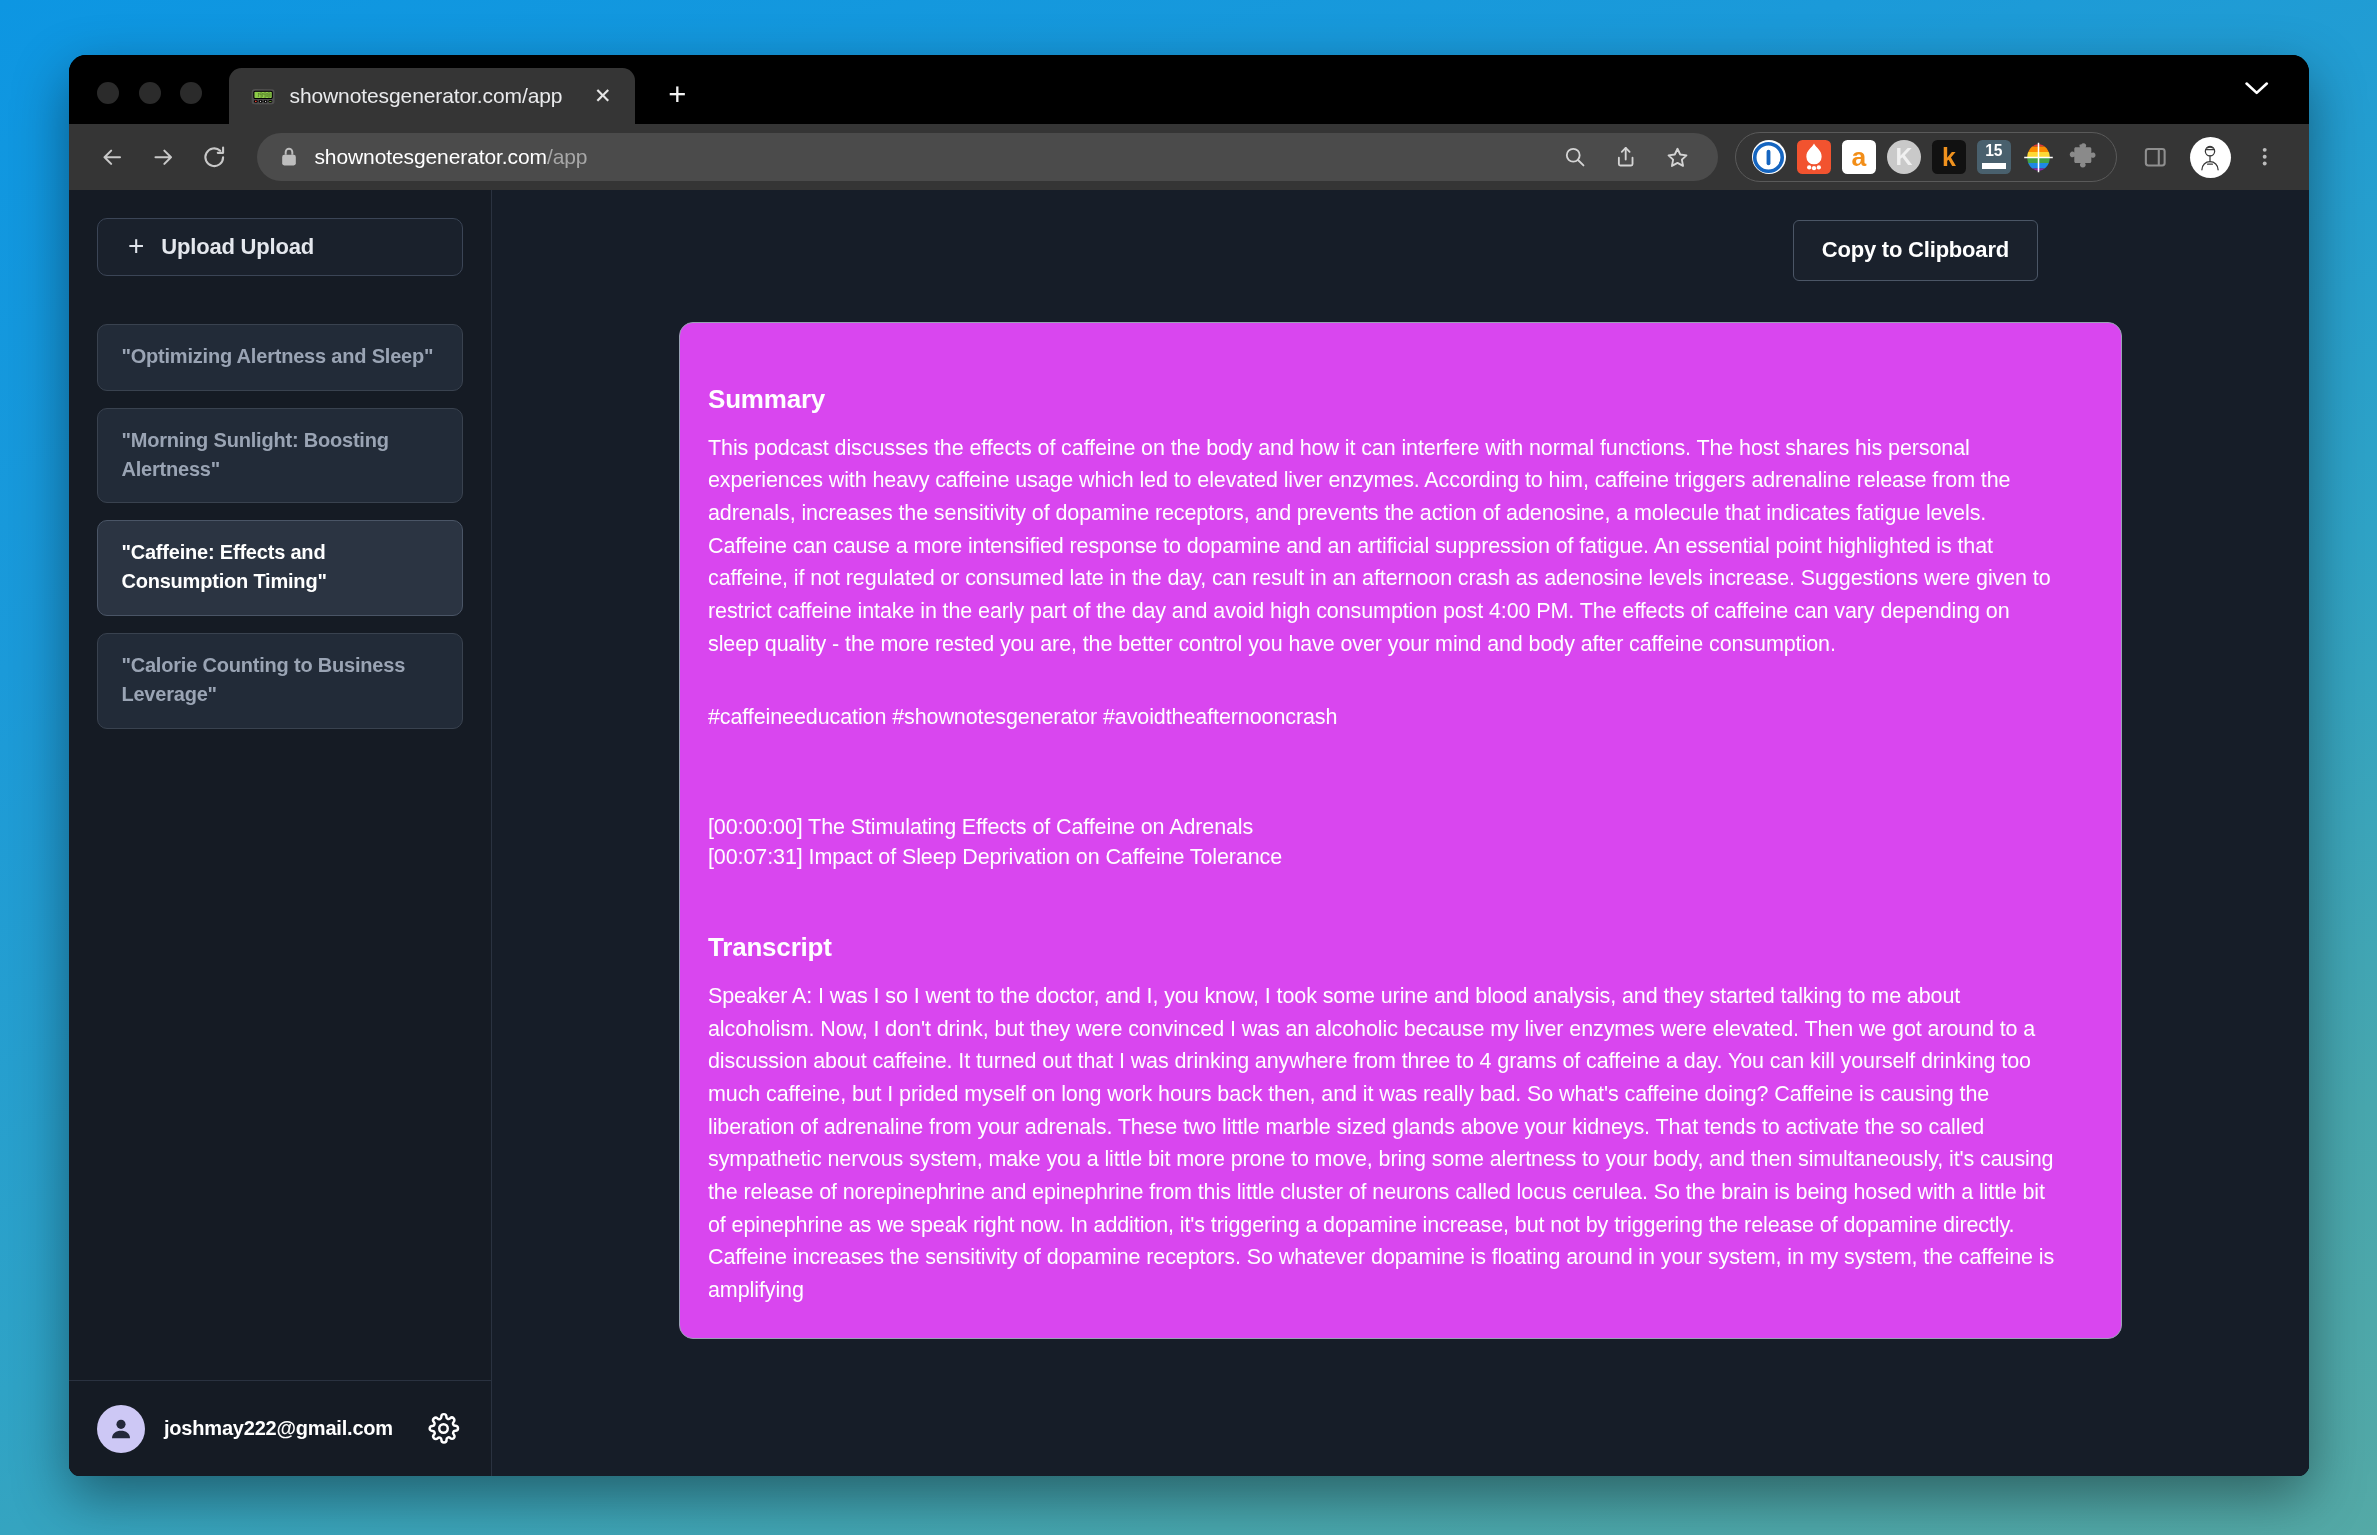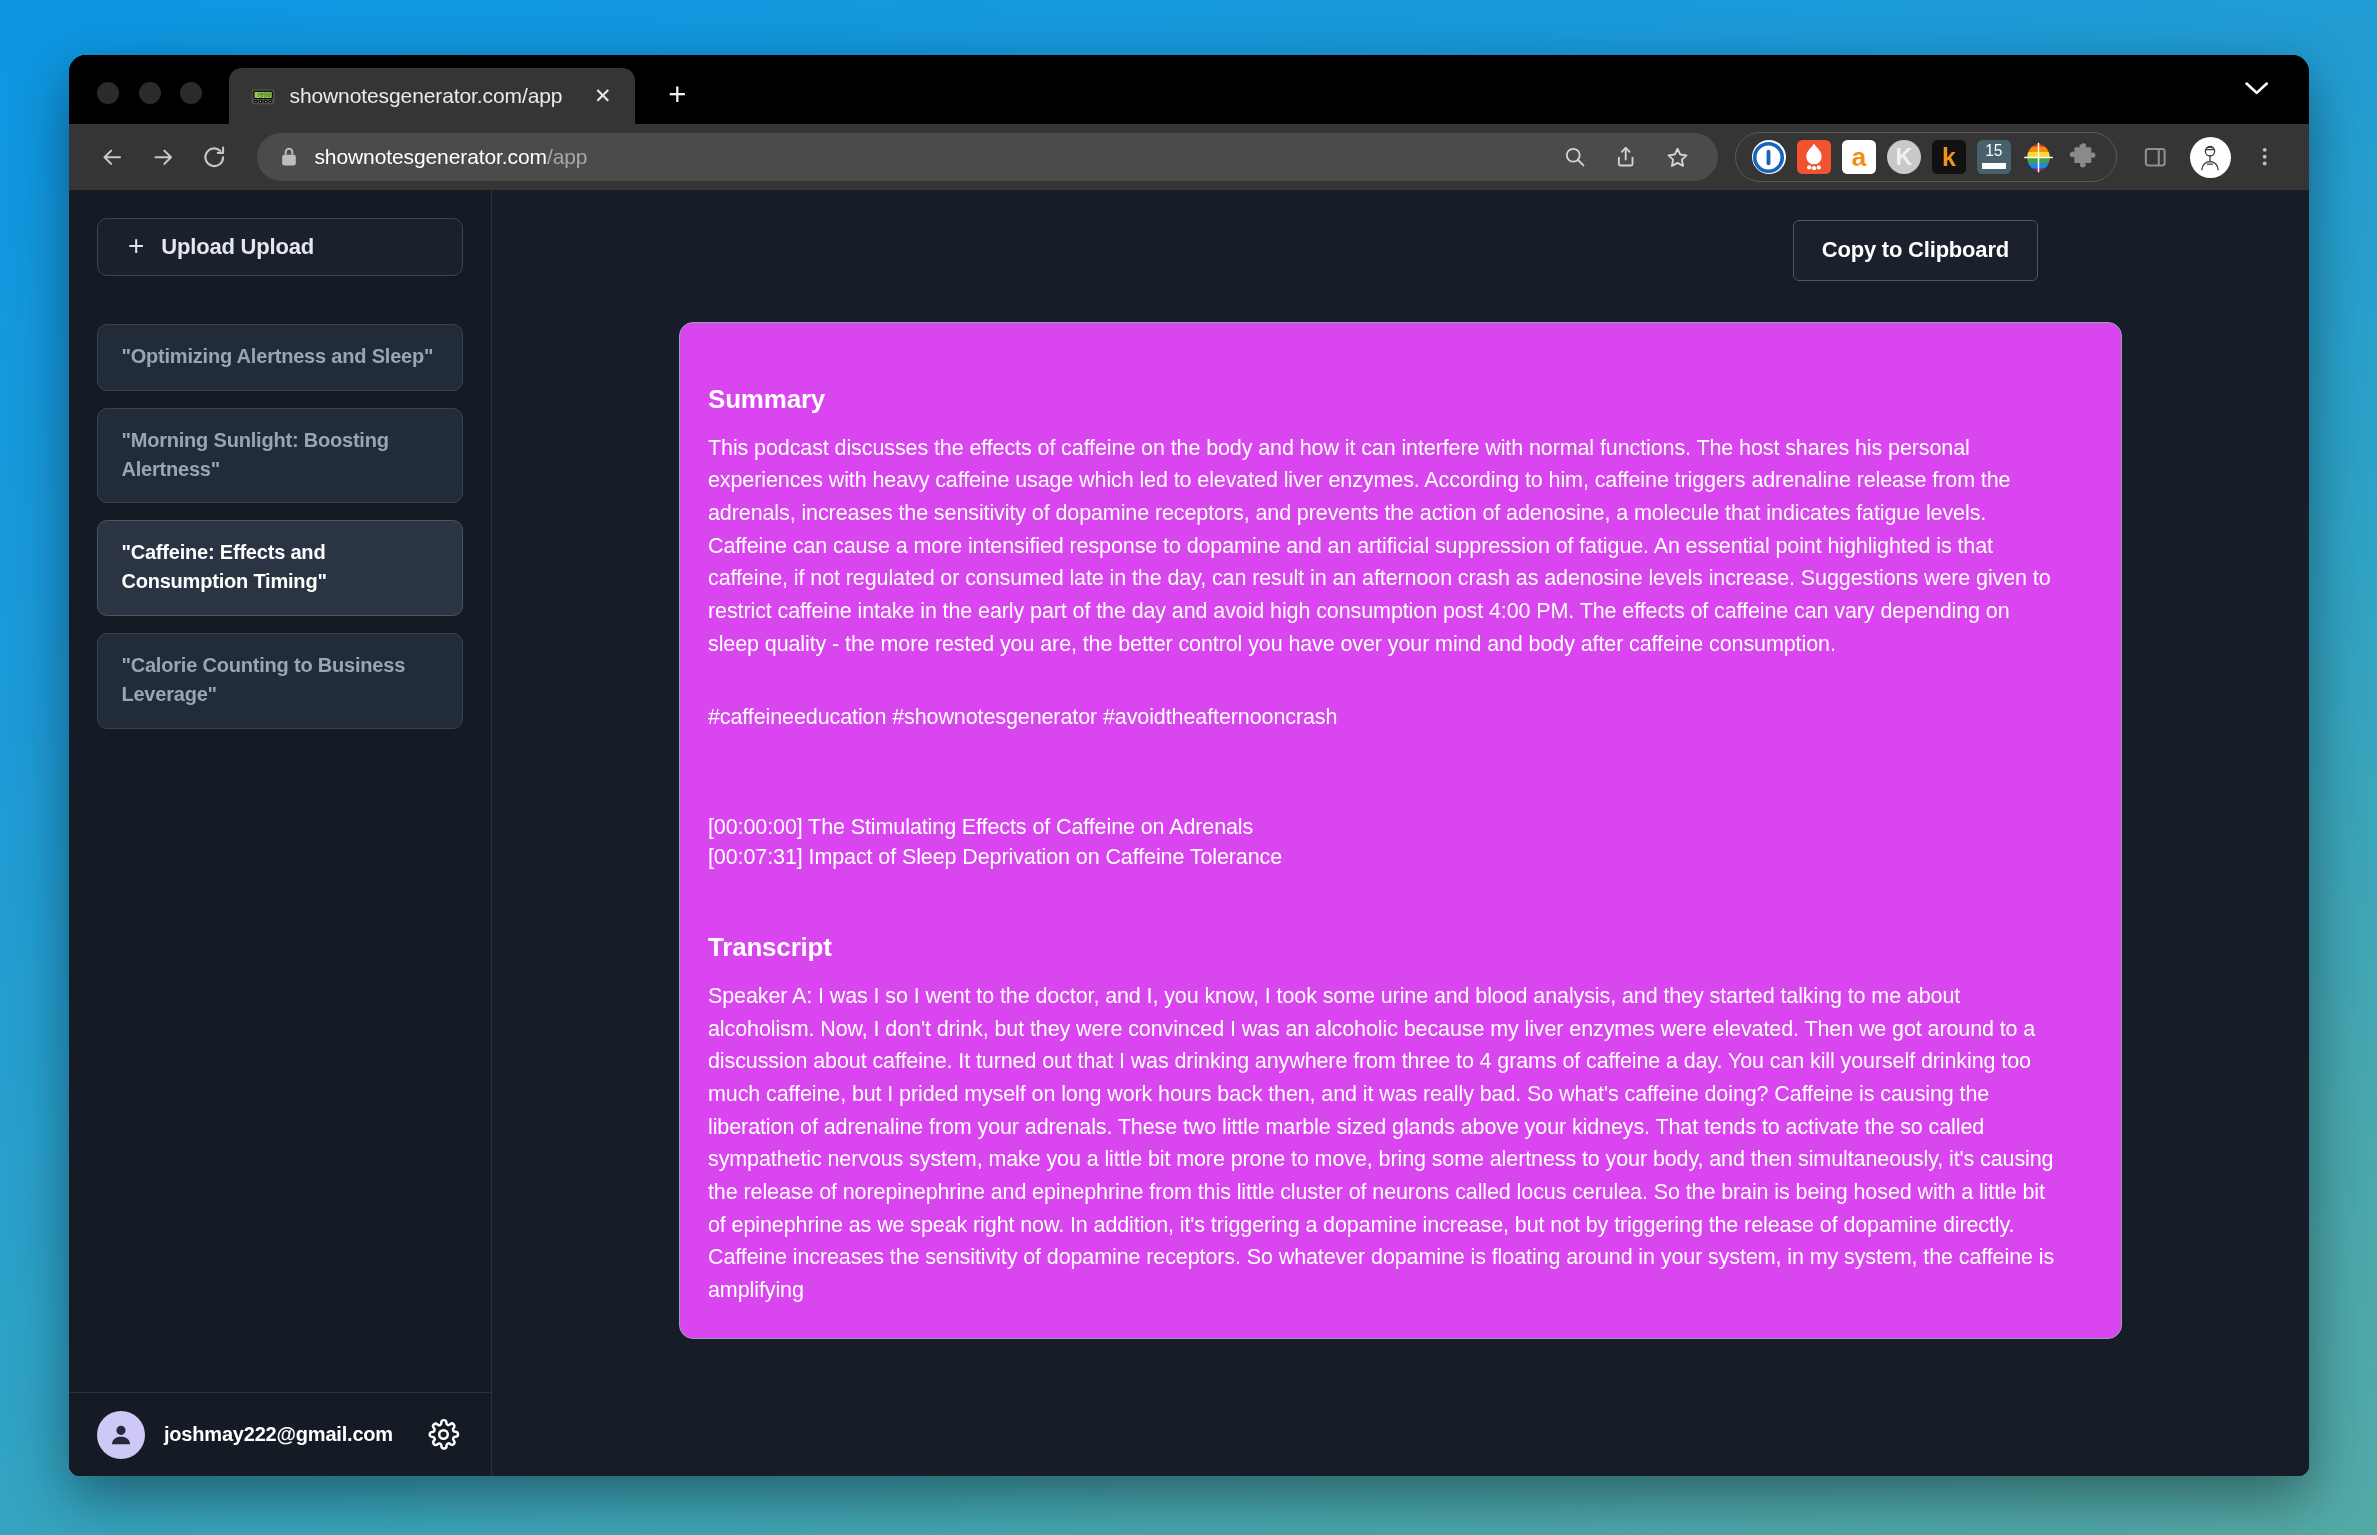--- a/index.html
+++ b/index.html
@@ -244,21 +244,21 @@
     letter-spacing: -0.2px;
   }
   .episode-item.active {
     background: #2b3442;
     border-color: #4a5566;
     color: #ffffff;
   }
 
   #sidebar-footer {
     border-top: 1.2px solid #2a3240;
-    height: 84px;
+    height: 96px;
     display: flex;
     align-items: center;
     padding: 0 28px;
     gap: 19px;
     flex-shrink: 0;
   }
   #user-avatar {
     width: 48px; height: 48px;
     border-radius: 50%;
     background: #cdc8f5;
@@ -424,21 +424,21 @@
           <path d="M12 2.5c1.8 3.4 5.4 4.8 5.4 9.3A5.4 5.4 0 0 1 12 17.2a5.4 5.4 0 0 1-5.4-5.4c0-4.5 3.6-5.9 5.4-9.3z" fill="#ffffff"></path>
           <circle cx="8.6" cy="19.4" r="1.5" fill="#ffffff"></circle>
             <circle cx="12" cy="19.9" r="1.5" fill="#ffffff"></circle>
             <circle cx="15.4" cy="19.4" r="1.5" fill="#ffffff"></circle>
         </svg>
       </div>
       <div class="ext-icon" style="background:#ffffff;color:#f28e18;font-size:26.5px;line-height:1;">a</div>
       <div class="ext-icon" style="background:#c9c9c9;border-radius:50%;color:#f0f0f0;font-size:23.4px;">K</div>
       <div class="ext-icon" style="background:#111111;color:#f0921e;font-size:25px;line-height:1;">k</div>
       <div class="ext-icon" style="background:#49606d;color:#ffffff;font-size:15.6px;flex-direction:column;justify-content:flex-start;padding-top:3.1px;">
-        <span style="font-size:15.6px;font-weight:normal;line-height:1;">15</span>
+        <span style="font-size:15.6px;font-weight:bold;line-height:1;">15</span>
         <span style="display:block;width:23.4px;height:5.5px;background:#ffffff;margin-top:4.7px;"></span>
       </div>
       <div class="ext-icon" style="background:transparent;">
         <svg width="33" height="33" viewBox="0 0 24 24">
           <defs>
               <clipPath id="cp">
                 <ellipse cx="12" cy="12" rx="8.2" ry="9.6"></ellipse>
               </clipPath>
             </defs>
           <g clip-path="url(#cp)">

